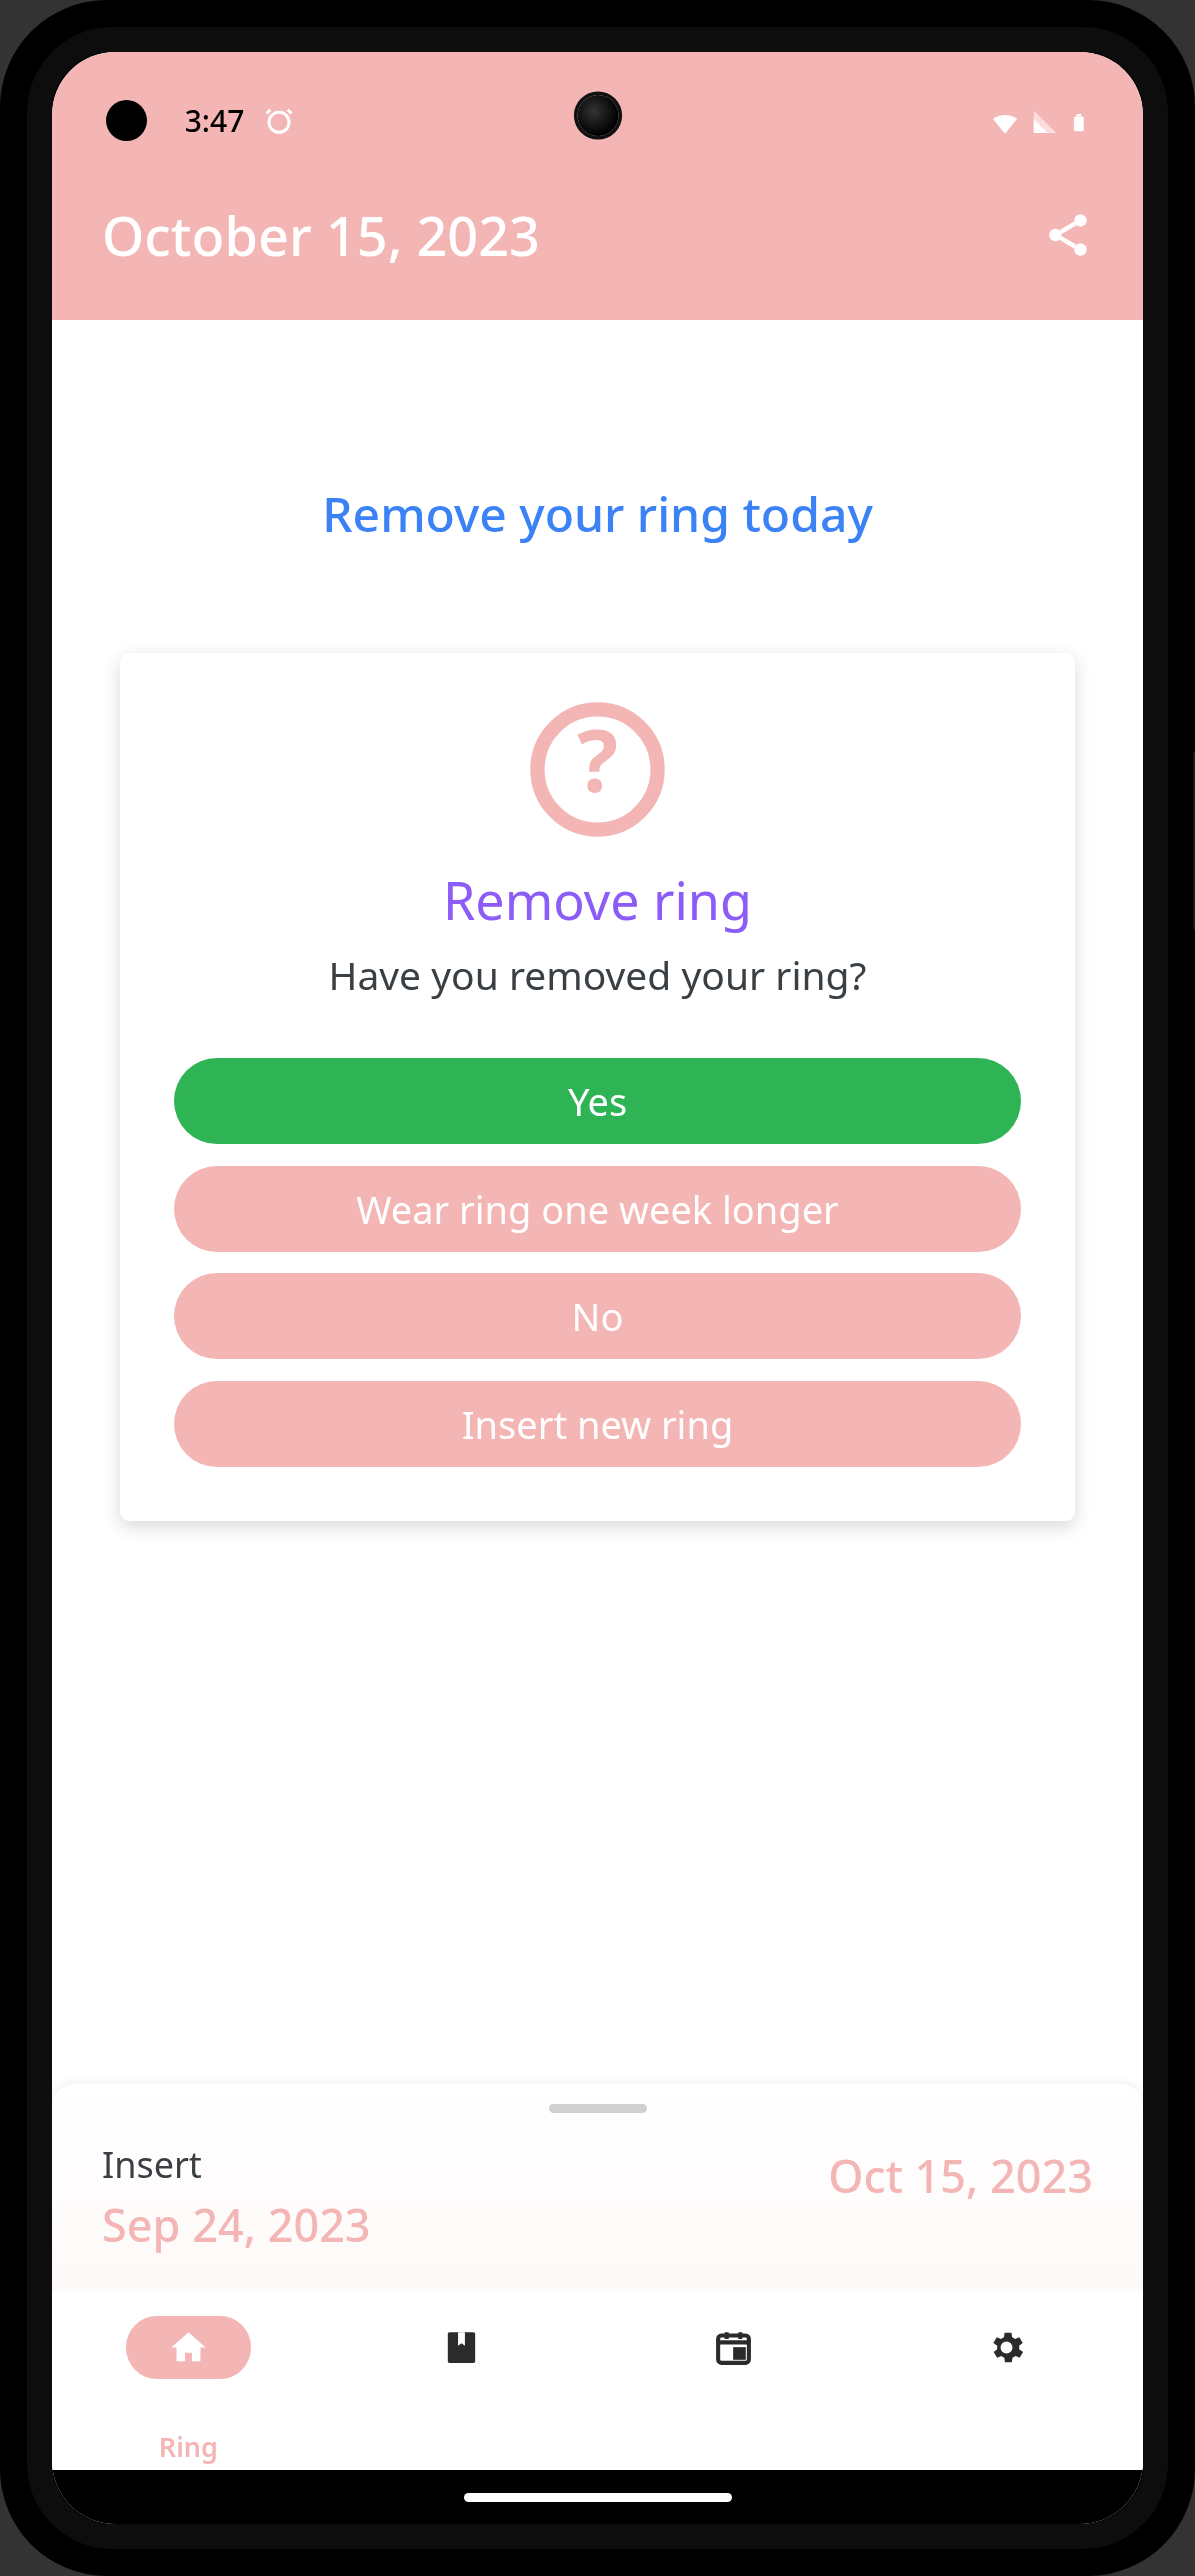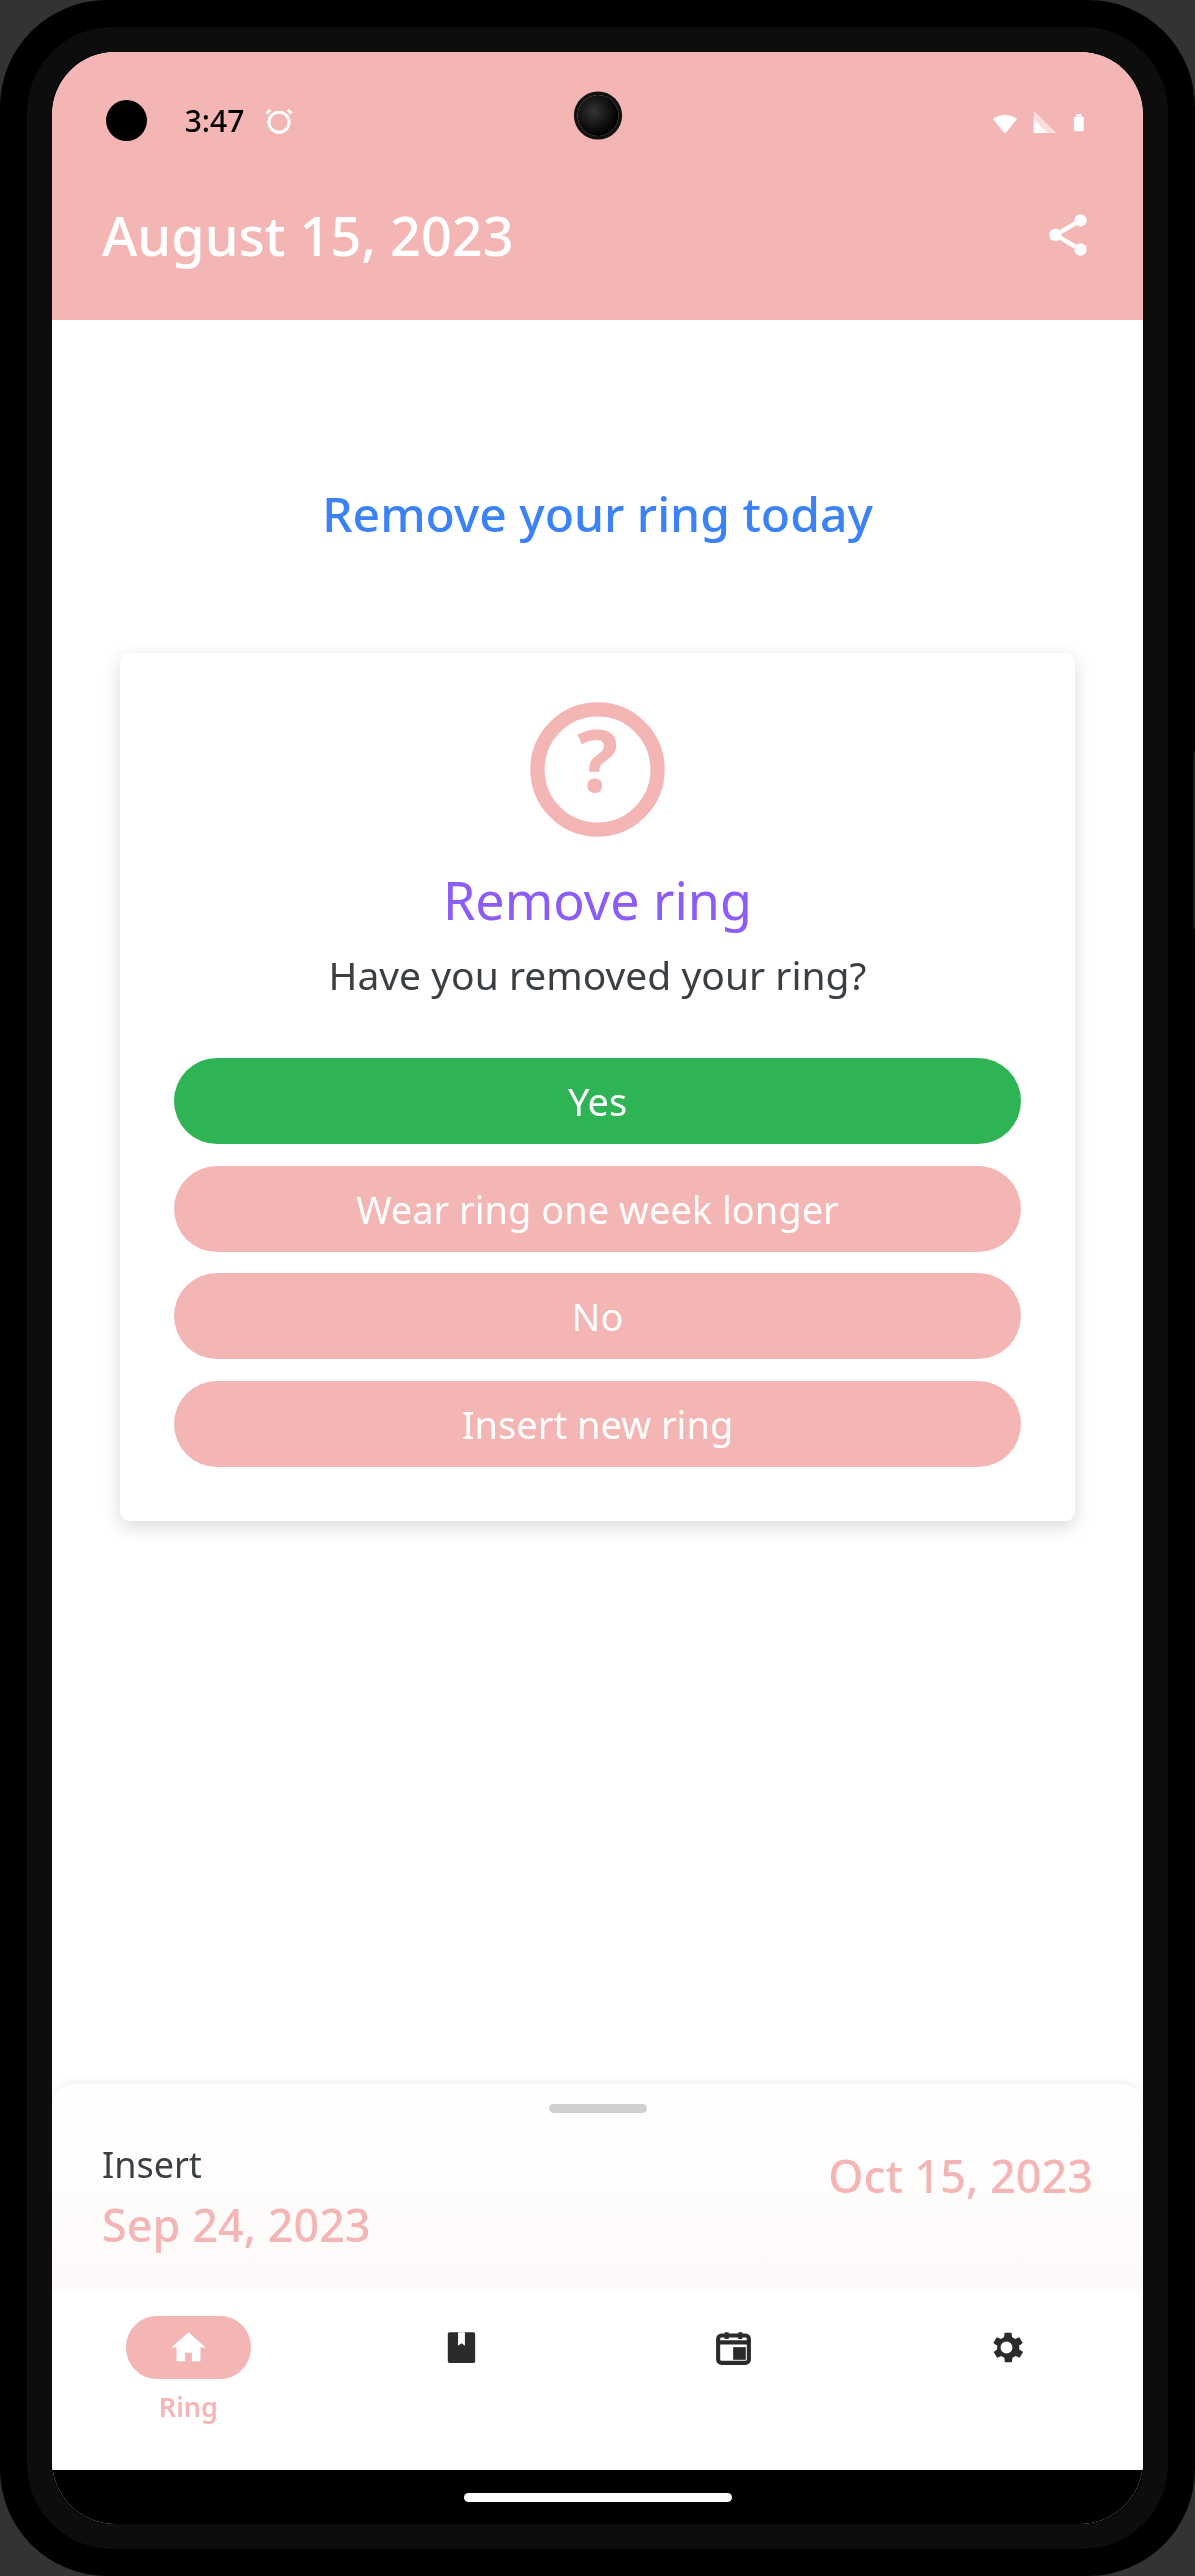--- a/index.html
+++ b/index.html
@@ -132,21 +132,21 @@
       flex: 1;
       display: flex; flex-direction: column; align-items: center; gap: 9px;
       color: #2b2b2b;
       cursor: pointer;
     }
     .nav-pill {
       width: 125px; height: 63px; border-radius: 31px;
       display: flex; align-items: center; justify-content: center;
     }
     .nav-item.active .nav-pill { background: #f4b5b5; }
-    .nav-item.active .nav-label { color: #f4b5b5; font-weight: 600; }
+    .nav-item.active .nav-label { color: #f4b5b5; font-weight: 600; margin-top: 40px; }
     .nav-label { font-size: 27px; color: #2b2b2b; }
     .nav-icon { width: 41px; height: 41px; }
     .nav-item.active .nav-icon { color: #fff; }
 
     .sys-nav {
       height: 54px; background: #000;
       display: flex; align-items: center; justify-content: center;
     }
     .sys-bar { width: 268px; height: 9px; background: #fff; border-radius: 4.5px; }
 
@@ -179,21 +179,21 @@
               <path d="M3 20h11L3 9v11z"></path>
             </svg>
           <svg viewBox="0 0 24 24" width="19.7" height="30" fill="#fff">
               <rect x="6" y="4" width="12" height="18" rx="2"></rect>
               <rect x="9" y="1" width="6" height="3" rx="1"></rect>
             </svg>
         </div>
       </div>
 
       <div class="app-bar">
-        <div class="app-title">August 15, 2023</div>
+        <div class="app-title">October 15, 2023</div>
         <svg class="share-icon" viewBox="0 0 24 24" fill="#fff">
           <circle cx="18" cy="5" r="3"></circle>
             <circle cx="6" cy="12" r="3"></circle>
             <circle cx="18" cy="19" r="3"></circle>
           <path d="M8.6 10.5 15.4 6.5M8.6 13.5l6.8 4" stroke="#fff" stroke-width="2.2"></path>
         </svg>
       </div>
 
       <div class="content">
         <div class="reminder">Remove your ring today</div>

